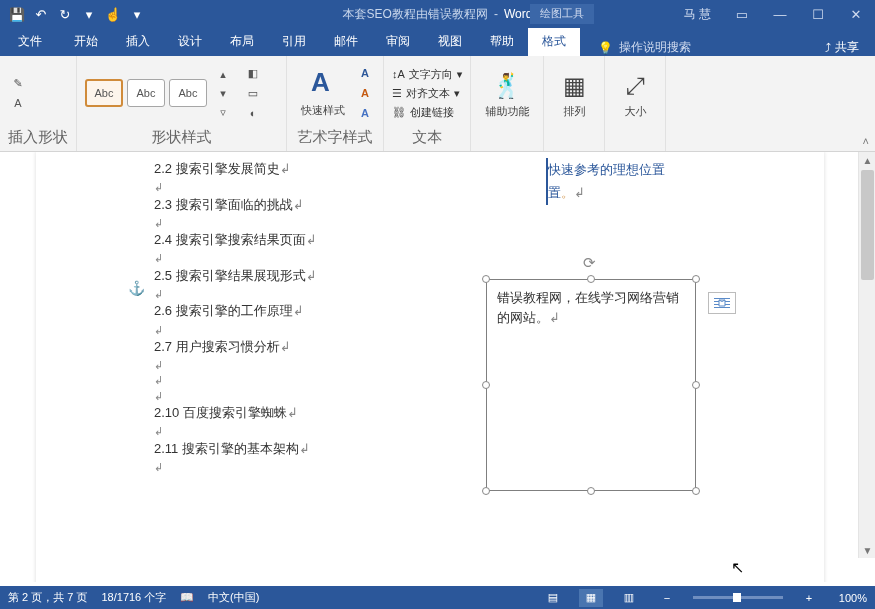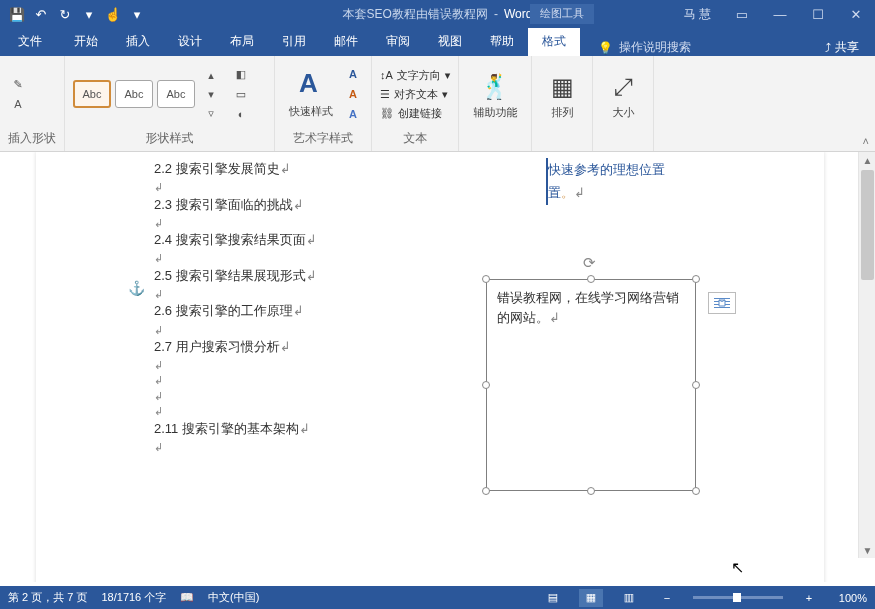--- a/index.html
+++ b/index.html
@@ -16,21 +16,21 @@
 .winbtn{width:38px;height:28px;display:flex;align-items:center;justify-content:center;color:#d0dbef;font-size:13px;}
 .ribbon-tabs{height:28px;background:#2b579a;display:flex;align-items:flex-end;color:#fff;}
 .rtab{padding:5px 14px 6px;font-size:12px;cursor:pointer;}
 .rtab.active{background:#fff;color:#2b579a;}
 .rtab.file{padding-left:18px;padding-right:18px;}
 .tellme{display:flex;align-items:center;gap:6px;color:#d0dbef;font-size:12px;margin-left:18px;}
 .share{margin-left:auto;margin-right:16px;color:#fff;font-size:12px;display:flex;align-items:center;gap:4px;}
 .ribbon{height:96px;background:#f3f3f3;border-bottom:1px solid #d4d4d4;display:flex;position:relative;}
 .rgroup{border-right:1px solid #e1e1e1;display:flex;flex-direction:column;padding:4px 8px 2px;}
 .rgroup-body{flex:1;display:flex;align-items:center;gap:4px;}
-.rgroup-label{text-align:center;font-size:12px;color:#666;padding:2px 0;}
+.rgroup-label{text-align:center;font-size:15px;color:#666;padding:2px 0;}
 .big-btn{display:flex;flex-direction:column;align-items:center;gap:2px;padding:4px 6px;font-size:11px;color:#444;}
 .big-btn .ico{width:32px;height:32px;display:flex;align-items:center;justify-content:center;font-size:24px;}
 .shape-swatch{width:38px;height:28px;border:1px solid #a6a6a6;border-radius:3px;display:flex;align-items:center;justify-content:center;font-size:11px;color:#555;background:#fff;}
 .shape-swatch.sel{border:2px solid #d08b3a;background:#fdf5ec;}
 .swatch-row{display:flex;gap:4px;}
 .smallbtn{width:20px;height:18px;display:flex;align-items:center;justify-content:center;font-size:11px;color:#555;}
 .collapse-btn{position:absolute;right:6px;bottom:4px;font-size:11px;color:#777;}
 .doc-area{position:relative;height:430px;background:#fff;overflow:hidden;}
 .page{position:absolute;left:36px;top:0;width:788px;height:560px;background:#fff;box-shadow:0 0 4px rgba(0,0,0,.15);}
 .content{position:absolute;left:118px;top:8px;width:280px;font-size:13px;line-height:1.4;color:#333;}
@@ -224,20 +224,21 @@
         <div class="toc-line">2.4 搜索引擎搜索结果页面<span class="ret">↲</span></div>
         <div class="para-mark">↲</div>
         <div class="toc-line">2.5 搜索引擎结果展现形式<span class="ret">↲</span></div>
         <div class="para-mark">↲</div>
         <div class="toc-line">2.6 搜索引擎的工作原理<span class="ret">↲</span></div>
         <div class="para-mark">↲</div>
         <div class="toc-line">2.7 用户搜索习惯分析<span class="ret">↲</span></div>
         <div class="para-mark">↲</div>
         <div class="para-mark">↲</div>
         <div class="para-mark">↲</div>
+        <div class="toc-line">2.10 百度搜索引擎蜘蛛<span class="ret">↲</span></div>
         <div class="para-mark">↲</div>
         <div class="toc-line">2.11 搜索引擎的基本架构<span class="ret">↲</span></div>
         <div class="para-mark">↲</div>
       </div>
 
     <div class="sidetext">
       <span>快速参考的理想位置</span><br>
       <span>置<span class="dot">。</span><span class="ret">↲</span></span>
     </div>
 

